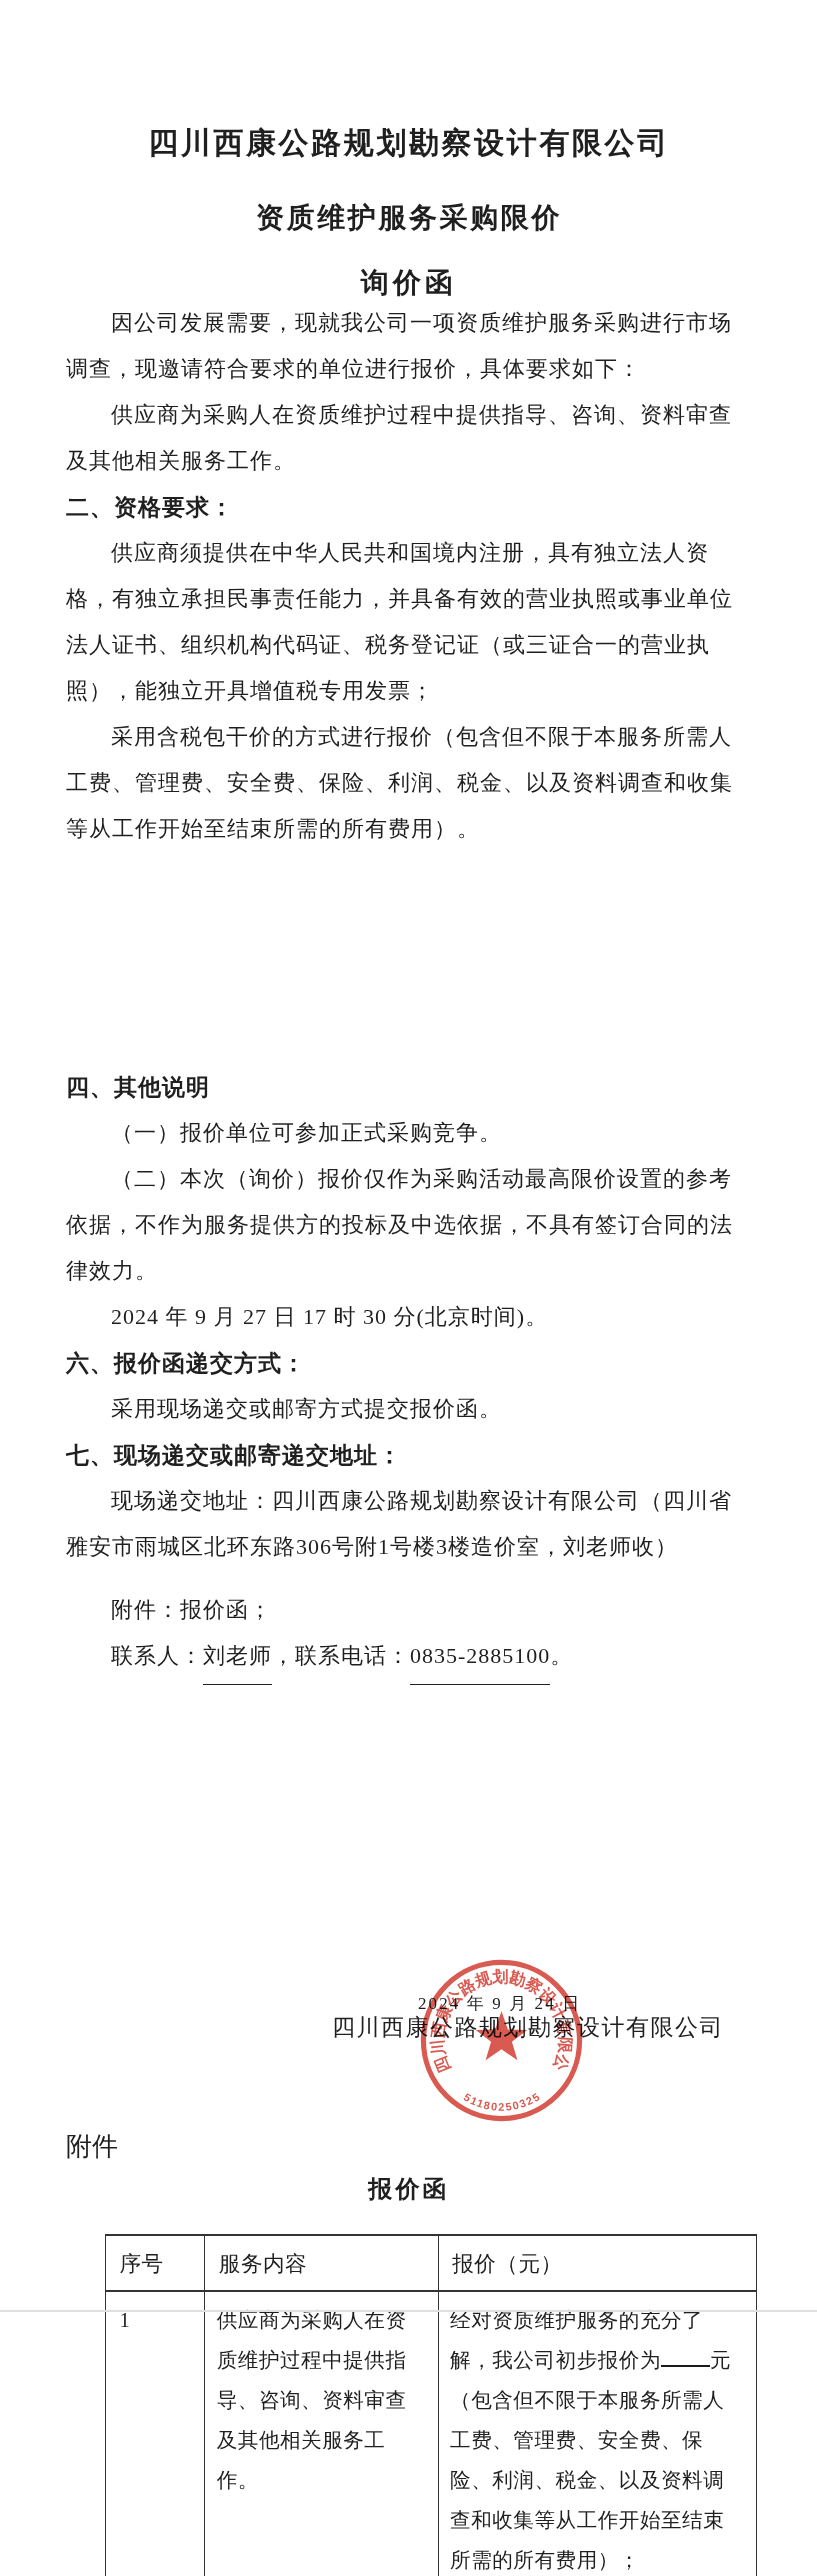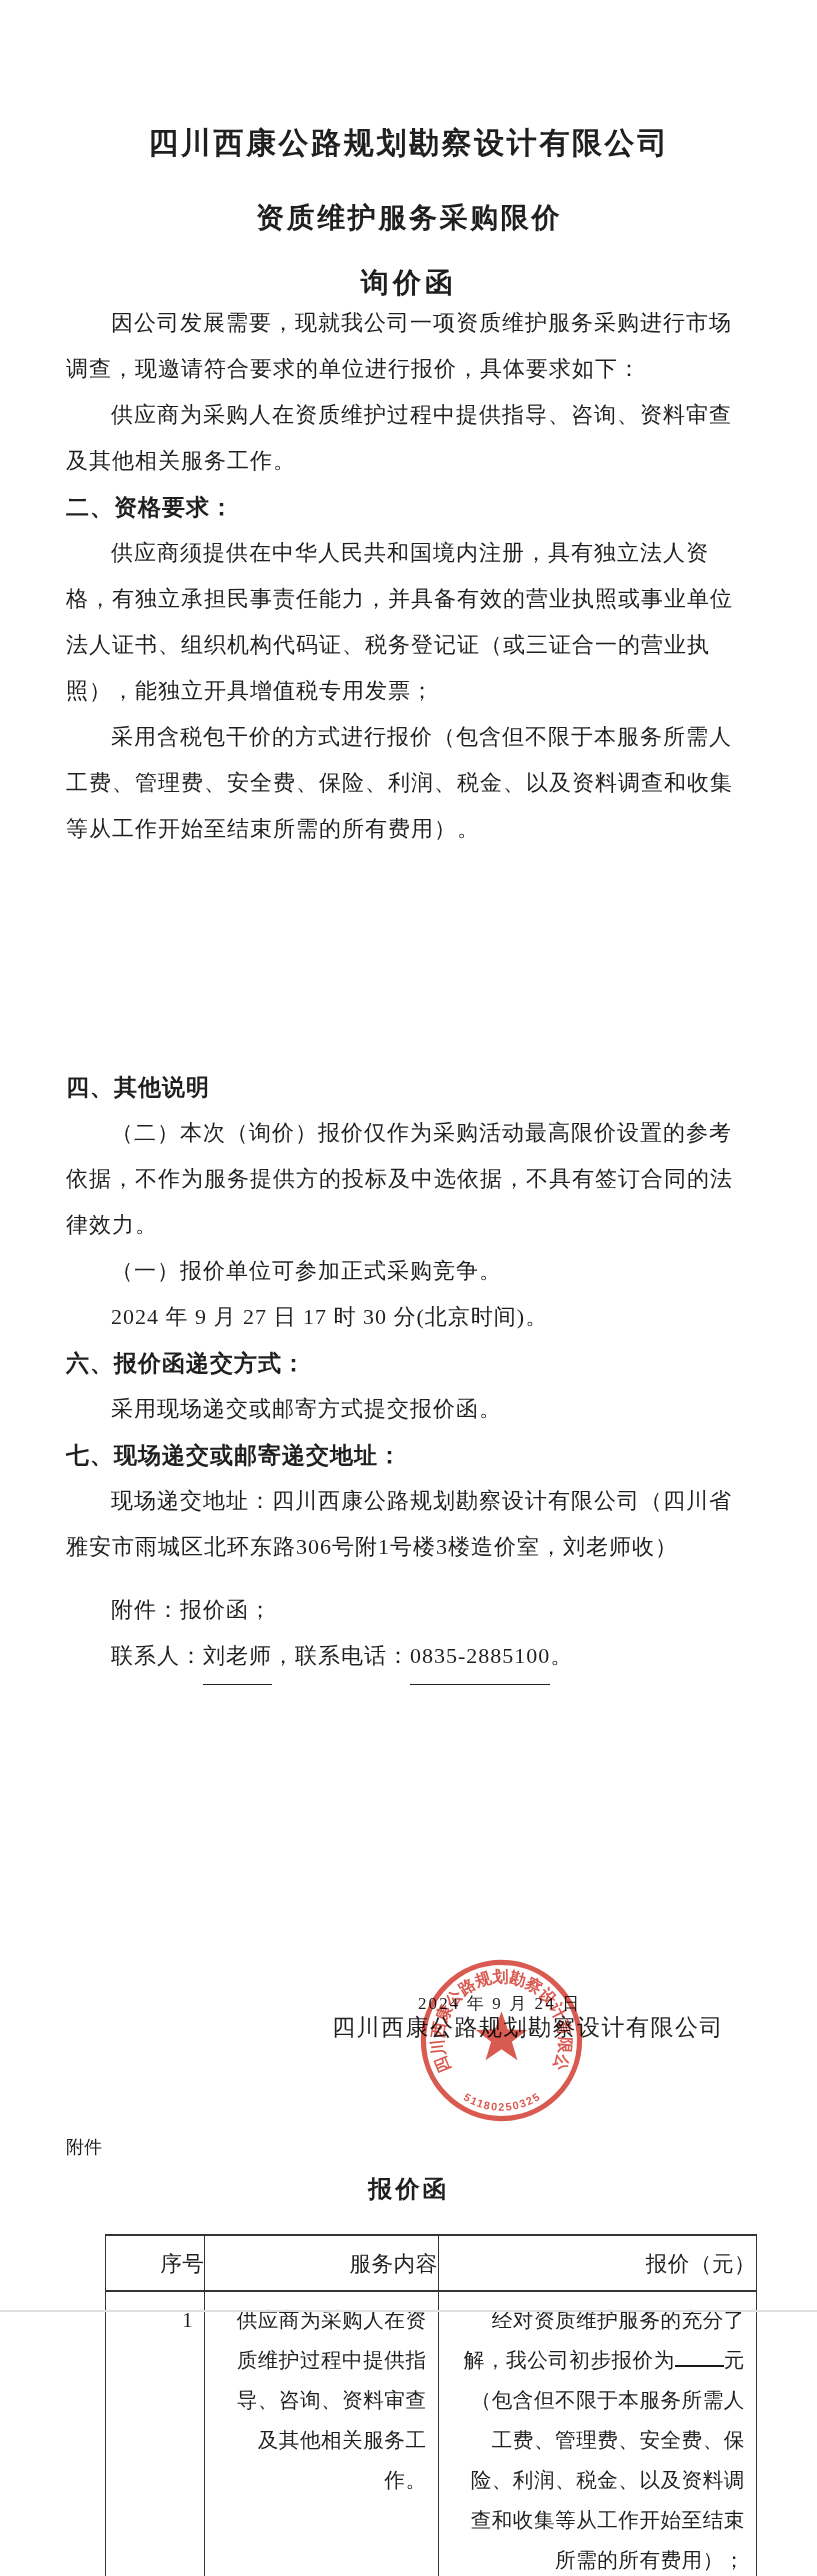--- a/index.html
+++ b/index.html
@@ -13,25 +13,25 @@
   .t1{padding-top:125px;font-size:30px;font-weight:bold;text-align:center;line-height:35px;letter-spacing:2.6px;}
   .t2{margin-top:40px;font-size:28px;font-weight:bold;text-align:center;line-height:35px;letter-spacing:2.6px;}
   .t3{margin-top:30px;font-size:28px;font-weight:bold;text-align:center;line-height:35px;letter-spacing:4.1px;}
   .body{font-size:22px;line-height:46px;letter-spacing:1px;text-align:left;}
   .ind{text-indent:45px;}
   .h{font-family:"Liberation Sans","DejaVu Sans",sans-serif;font-weight:bold;font-size:23px;line-height:46px;letter-spacing:1px;}
   .gap4{margin-top:212px;}
   .att{margin-top:16.5px;}
   .u{border-bottom:1.5px solid #222;padding-bottom:16px;}
   
-  .p2label{margin-top:455px;font-size:18px;line-height:26px;}
+  .p2label{margin-top:455px;font-size:26px;line-height:26px;}
   .p2title{margin-top:15.5px;font-size:24px;line-height:29px;text-align:center;font-weight:600;letter-spacing:3.1px;}
   table.quote{margin-top:30px;margin-left:39px;border-collapse:collapse;width:608px;table-layout:fixed;
     font-size:20.6px;letter-spacing:0.5px;}
-  table.quote td,table.quote th{border:1.5px solid #333;vertical-align:top;font-weight:normal;text-align:right;}
+  table.quote td,table.quote th{border:1.5px solid #333;vertical-align:top;font-weight:normal;text-align:left;}
   th.c1,td.c1{width:85px;}
   th.c2,td.c2{width:219px;}
   th.c3,td.c3{width:304px;}
   tr.hrow th{height:54px;padding:0 0 0 13.4px;font-size:21.6px;vertical-align:middle;border-top:2.1px solid #333;border-bottom:2.1px solid #333;}
   tr.mainrow td{height:340px;padding:8.2px 11.3px 0 11.3px;line-height:40px;}
   tr.mainrow td.c1{padding-left:13.4px;font-family:"Liberation Serif",serif;}
   .blank{display:inline-block;border-bottom:2.1px solid #1a1a1a;height:17.5px;vertical-align:baseline;}
   .b1{width:49px;}
   
   .pagebreak{position:absolute;left:0;top:2310px;width:818px;height:1.5px;background:#e0e0e0;}
@@ -54,22 +54,22 @@
   <p class="body ind">因公司发展需要，现就我公司一项资质维护服务采购进行市场调查，现邀请符合要求的单位进行报价，具体要求如下：</p>
 
   <p class="body ind">供应商为采购人在资质维护过程中提供指导、咨询、资料审查及其他相关服务工作。</p>
 
   <p class="h">二、资格要求：</p>
   <p class="body ind">供应商须提供在中华人民共和国境内注册，具有独立法人资格，有独立承担民事责任能力，并具备有效的营业执照或事业单位法人证书、组织机构代码证、税务登记证（或三证合一的营业执照），能独立开具增值税专用发票；</p>
 
   <p class="body ind">采用含税包干价的方式进行报价（包含但不限于本服务所需人工费、管理费、安全费、保险、利润、税金、以及资料调查和收集等从工作开始至结束所需的所有费用）。</p>
 
   <p class="h gap4">四、其他说明</p>
+  <p class="body ind">（一）报价单位可参加正式采购竞争。</p>
   <p class="body ind">（二）本次（询价）报价仅作为采购活动最高限价设置的参考依据，不作为服务提供方的投标及中选依据，不具有签订合同的法律效力。</p>
-  <p class="body ind">（一）报价单位可参加正式采购竞争。</p>
 
   <p class="body ind">2024 年 9 月 27 日 17 时 30 分(北京时间)。</p>
 
   <p class="h">六、报价函递交方式：</p>
   <p class="body ind">采用现场递交或邮寄方式提交报价函。</p>
 
   <p class="h">七、现场递交或邮寄递交地址：</p>
   <p class="body ind">现场递交地址：四川西康公路规划勘察设计有限公司（四川省雅安市雨城区北环东路306号附1号楼3楼造价室，刘老师收）</p>
 
   <p class="body ind att">附件：报价函；</p>

